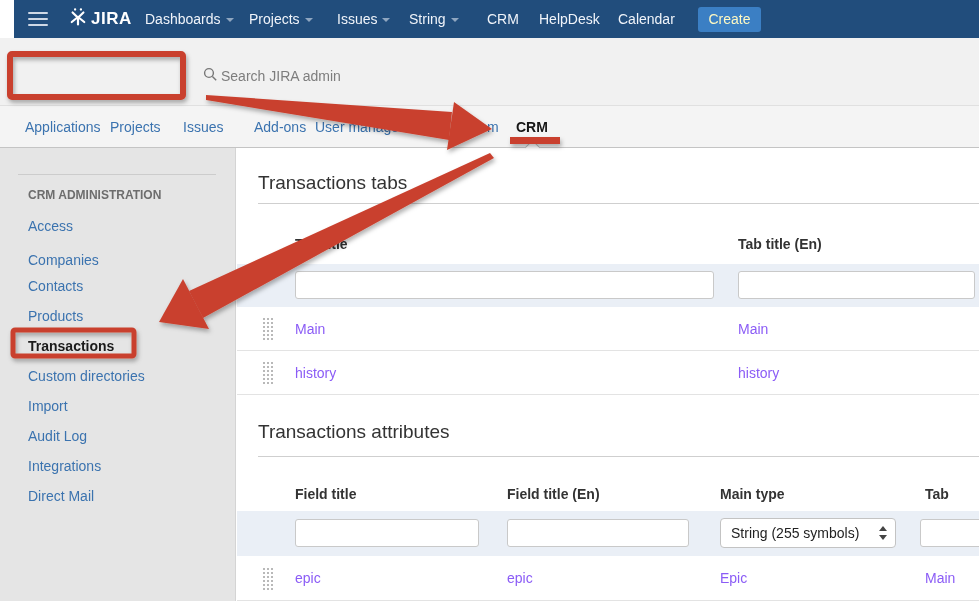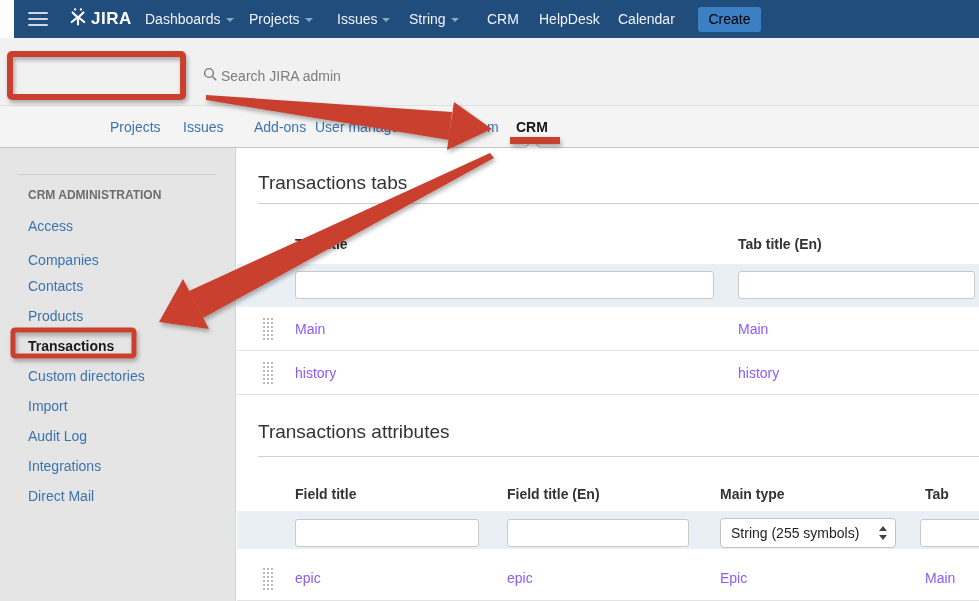--- a/index.html
+++ b/index.html
@@ -9,21 +9,21 @@
   
   .navbar { position:absolute; left:14px; top:0; width:979px; height:38px; background:#214d7c; }
   .hamburger { position:absolute; left:14px; top:12px; width:20px; height:14px; cursor:pointer; }
   .hamburger span { display:block; width:20px; height:2px; background:#cfd9e6; margin-bottom:4px; border-radius:1px; }
   .logo { position:absolute; left:54px; top:8px; height:22px; display:flex; align-items:center; color:#fff; }
   .logo-text { font-size:17px; font-weight:bold; letter-spacing:.5px; margin-left:3px; }
   .nav-item { position:absolute; top:0; height:38px; line-height:38px; font-size:14px; color:#f0f4fa; white-space:nowrap; cursor:pointer; }
   .caret { display:inline-block; margin-left:5px; vertical-align:middle; width:0; height:0;
     border-left:4px solid transparent; border-right:4px solid transparent; border-top:4px solid #8fa6c0; }
   .create-btn { position:absolute; left:684px; top:7px; width:63px; height:25px; line-height:25px;
-    background:#3b7fc4; color:#000000; font-size:14px; text-align:center; border-radius:3px; cursor:pointer; }
+    background:#3b7fc4; color:#fef9c3; font-size:14px; text-align:center; border-radius:3px; cursor:pointer; }
 
   
   .admin-header { position:absolute; left:0; top:38px; width:979px; height:68px; background:#f1f1f1; border-bottom:1px solid #e0e0e0; }
   .admin-title { position:absolute; left:30px; top:16px; font-size:24px; color:#2b2b2b; }
   .admin-search { position:absolute; left:200px; top:26px; width:260px; height:24px; }
   .search-glyph { position:absolute; left:3px; top:3px; }
   .admin-search input { position:absolute; left:21px; top:0; width:230px; height:24px; border:none; background:transparent;
     font-size:14px; color:#555; outline:none; font-family:"Liberation Sans", sans-serif; }
   .admin-search input::placeholder { color:#7d7d7d; opacity:1; }
 
@@ -104,20 +104,21 @@
       <svg width="15" height="15" viewBox="0 0 15 15">
           <circle cx="6" cy="6" r="4.4" fill="none" stroke="#777" stroke-width="1.4"></circle>
           <path d="M9.4 9.4 L13.2 13.2" stroke="#777" stroke-width="1.4"></path>
         </svg>
     </span>
     <input type="text" placeholder="Search JIRA admin" style="">
   </div>
 </div>
 
 <div class="tabbar">
+  <span class="tab" style="left:25px">Applications</span>
   <span class="tab" style="left:110px">Projects</span>
   <span class="tab" style="left:183px">Issues</span>
   <span class="tab" style="left:254px">Add-ons</span>
   <span class="tab" style="left:315px">User management</span>
   <span class="tab" style="left:452px">System</span>
   <span class="tab active" style="left:516px">CRM</span>
   <div class="notch"></div>
 </div>
 
 <div class="sidebar">
@@ -160,21 +161,21 @@
   </div>
 
   <div class="section-title" style="top:273px">Transactions attributes</div>
   <div class="hrule" style="top:308px"></div>
 
   <div class="col-head" style="left:58px;top:338px">Field title</div>
   <div class="col-head" style="left:270px;top:338px">Field title (En)</div>
   <div class="col-head" style="left:483px;top:338px">Main type</div>
   <div class="col-head" style="left:688px;top:338px">Tab</div>
 
-  <div class="filter-band" style="top:363px;height:38px">
+  <div class="filter-band" style="top:363px;height:45px">
     <input class="filter-input" style="left: 58px; top: 8px; width: 184px;">
     <input class="filter-input" style="left: 270px; top: 8px; width: 182px;">
     <div class="fake-select" style="left:483px;top:7px;width:176px">
       <span>String (255 symbols)</span>
       <span class="updown">
           <i class="up"></i>
           <i class="down"></i>
         </span>
     </div>
     <input class="filter-input" style="left: 683px; top: 8px; width: 240px;">

